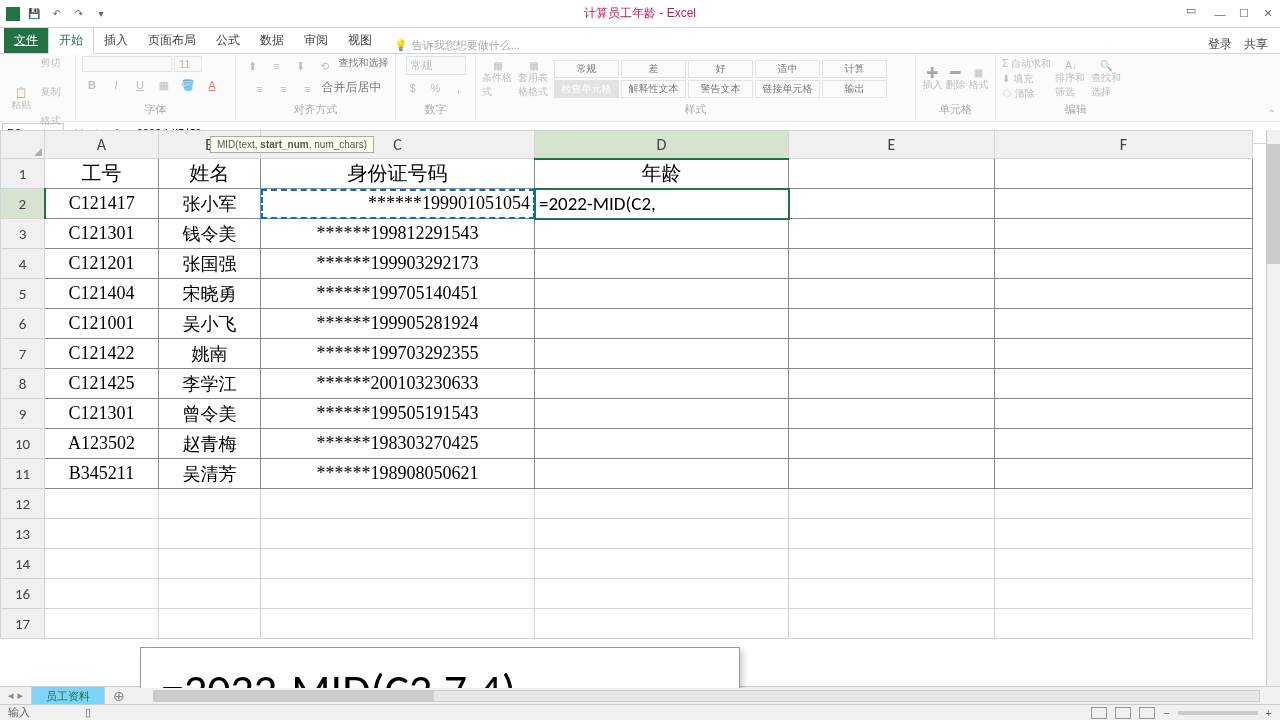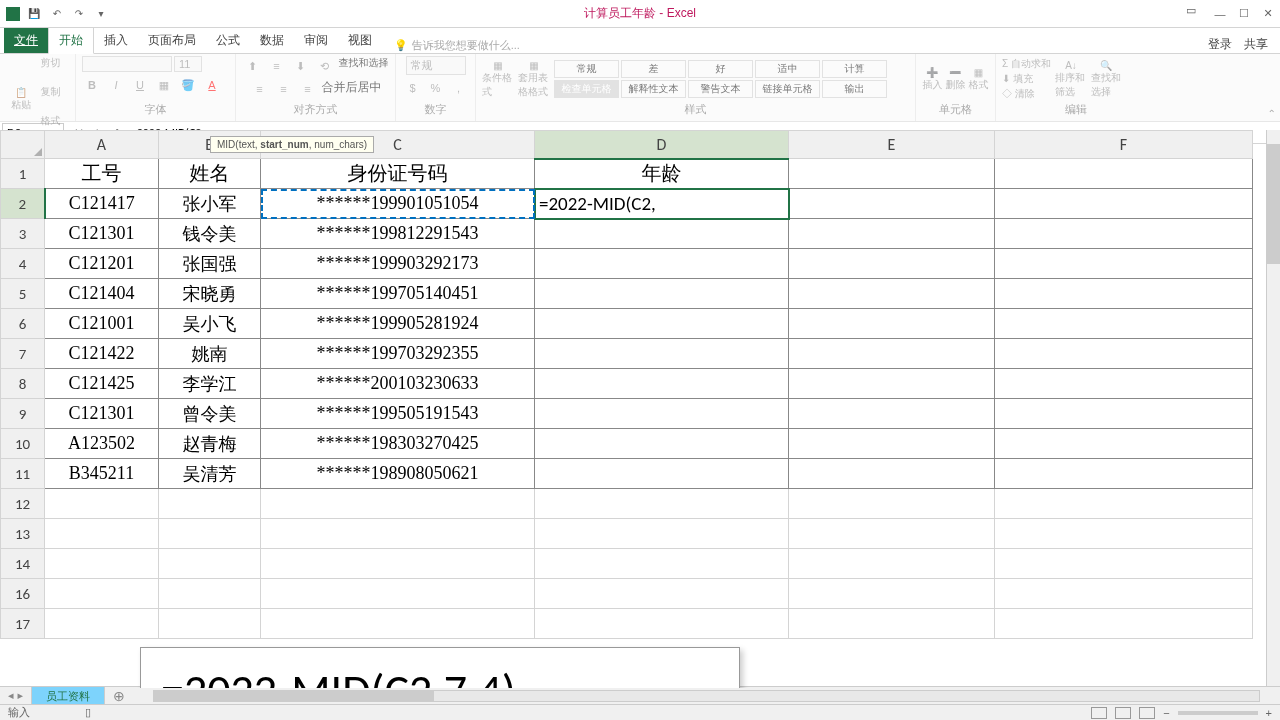--- a/index.html
+++ b/index.html
@@ -57,21 +57,21 @@
 .grid th, .grid td { border: 1px solid #d4d4d4; }
 .corner { width: 44px; height: 28px; background: #f0f0f0; border-right: 1px solid #aaa; border-bottom: 1px solid #aaa; position: relative; }
 .corner::after { content: ''; position: absolute; right: 2px; bottom: 2px; border-left: 8px solid transparent; border-bottom: 8px solid #b0b0b0; }
 .col-h { height: 28px; background: #f0f0f0; text-align: center; font-size: 16px; color: #444; font-weight: normal; font-family: Calibri, sans-serif; }
 .col-h.sel { background: #d5e3cf; border-bottom: 2px solid #217346; }
 .row-h { width: 44px; background: #f0f0f0; text-align: center; font-size: 15px; color: #444; font-weight: normal; font-family: Calibri, sans-serif; }
 .row-h.sel { background: #d5e3cf; border-right: 2px solid #217346; }
 .cell { height: 30px; text-align: center; font-size: 18px; font-family: "SimSun", serif; padding: 0 4px; white-space: nowrap; overflow: hidden; }
 .cell.header-row { font-family: "SimSun", serif; font-size: 20px; }
 .cell.formula-cell { text-align: left; font-family: Calibri, sans-serif; font-size: 19px; outline: 2px solid #217346; outline-offset: -1px; background: #fff; }
-.cell.ref-cell { outline: 2px dashed #0070c0; outline-offset: -2px; position: relative; }
+.cell.ref-cell { outline: 2px dashed #0070c0; outline-offset: -2px; position: relative; text-align: right; }
 .data-border td.cell { border: 1px solid #888; }
 
 
 .float-formula { position: absolute; left: 140px; top: 517px; width: 600px; height: 86px; background: #fff; border: 1px solid #999; box-shadow: 3px 3px 6px rgba(0,0,0,0.2); display: flex; align-items: center; padding: 0 20px; font-size: 46px; font-family: Calibri, sans-serif; z-index: 5; }
 
 
 .sheet-tabs { position: absolute; bottom: 16px; left: 0; right: 0; height: 18px; background: #f0f0f0; border-top: 1px solid #ccc; display: flex; align-items: center; font-size: 11px; }
 .st-nav { display: flex; gap: 4px; padding: 0 8px; color: #888; }
 .st-tab { padding: 2px 14px; background: #7dd3fc; border: 1px solid #ccc; border-bottom: none; color: #217346; }
 .st-add { padding: 0 8px; color: #888; font-size: 14px; }

